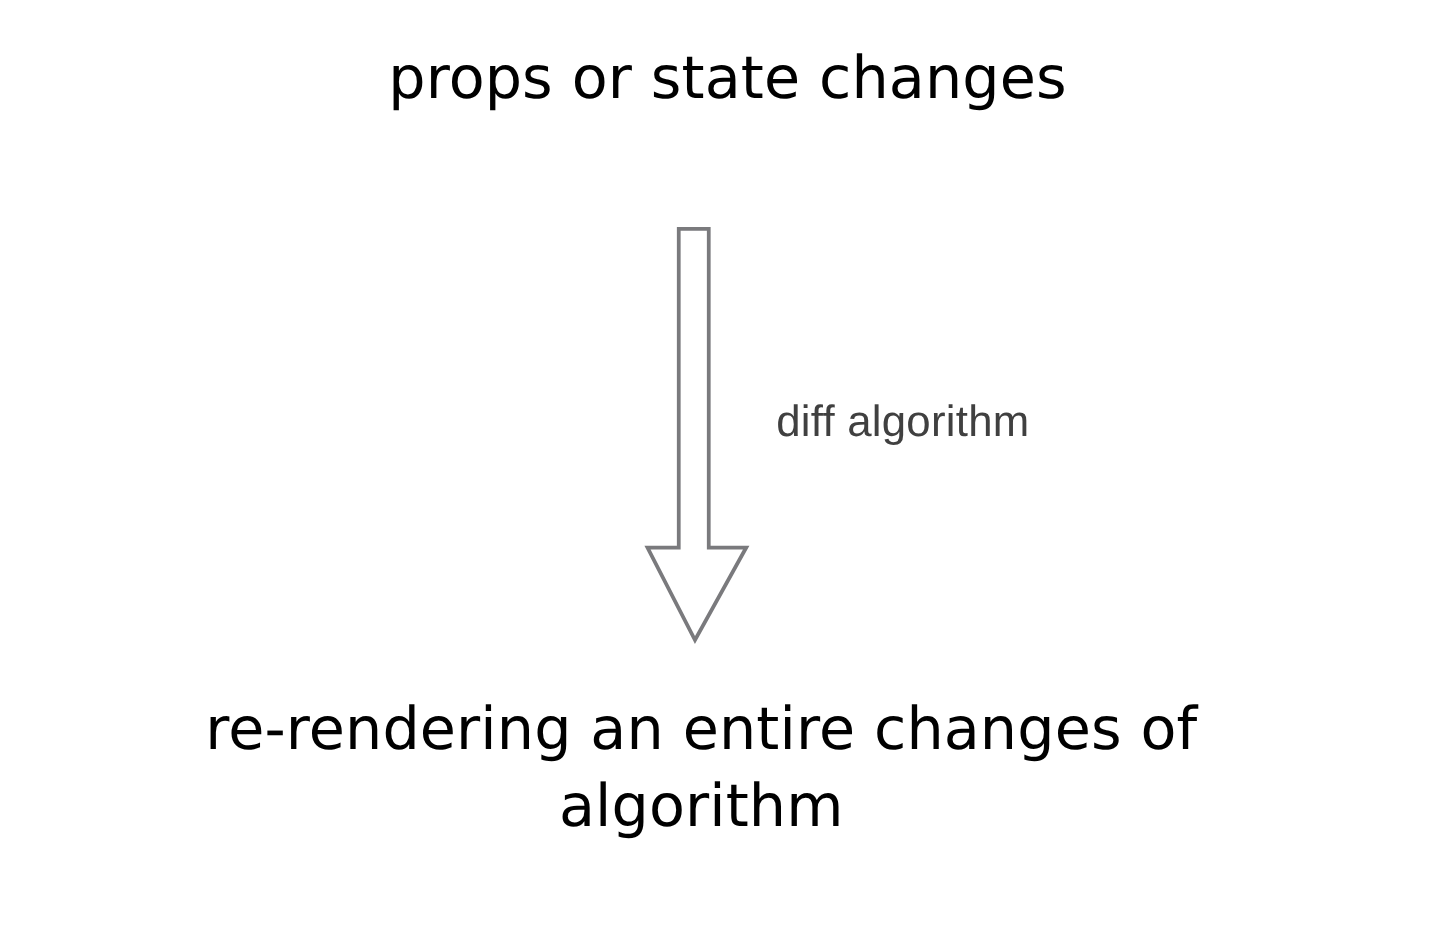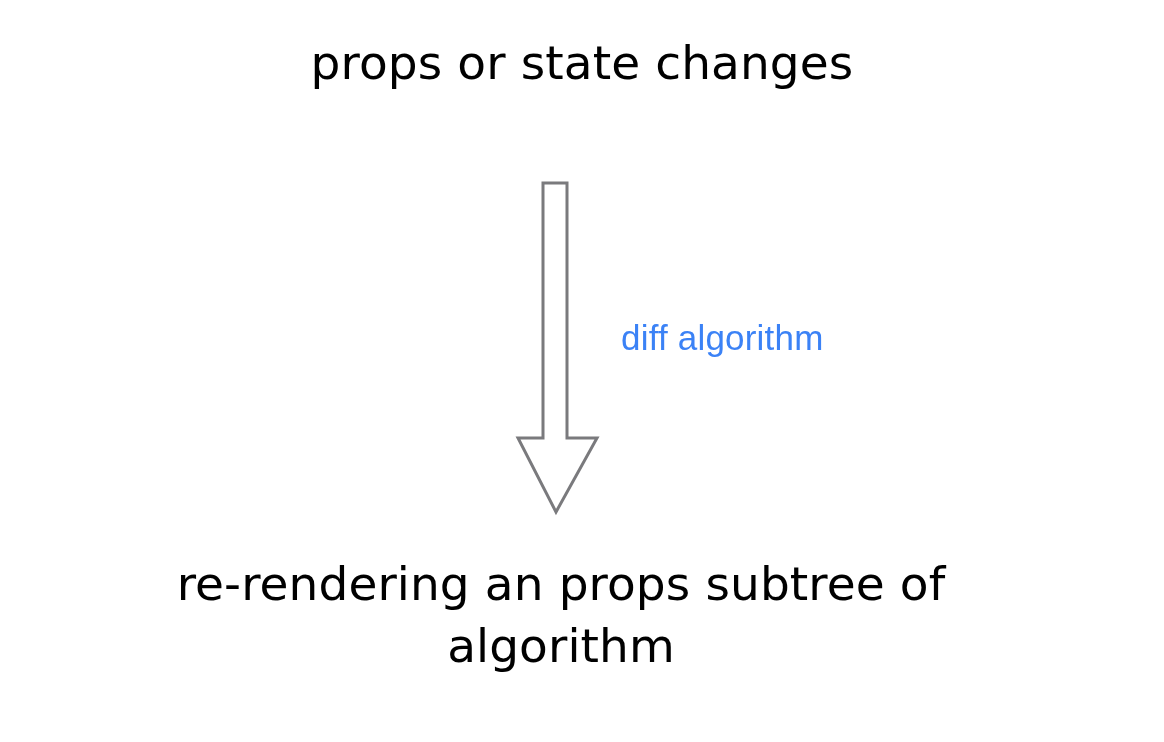--- a/index.html
+++ b/index.html
@@ -57,21 +57,21 @@
 
   
   #arrow-label {
     position: absolute;
     left: 621px;
     top: 317px;
     font-family: "Liberation Sans", sans-serif;
     font-size: 35px;
     line-height: 42px;
     font-weight: 400;
-    color: #3b82f6;
+    color: #404040;
     letter-spacing: 0.2px;
     white-space: pre;
   }
 
   
   #bottom-caption {
     position: absolute;
     left: 0;
     top: 553px;
     width: 1122px;
@@ -97,17 +97,17 @@
 
   <div id="arrow-wrap">
     <svg id="arrow-svg" viewBox="0 0 110 355" xmlns="http://www.w3.org/2000/svg">
       <polygon points="38,11 62,11 62,266 92,266 51,340 13,266 38,266" fill="#ffffff" stroke="#7a7a7d" stroke-width="3" stroke-linejoin="miter" vector-effect="non-scaling-stroke"></polygon>
     </svg>
   </div>
 
   <div id="arrow-label">diff algorithm</div>
 
   <div id="bottom-caption">
-    <span class="line">re-rendering an props subtree of</span>
+    <span class="line">re-rendering an entire changes of</span>
     <span class="line">algorithm</span>
   </div>
 
 </div>
 
 </body></html>

